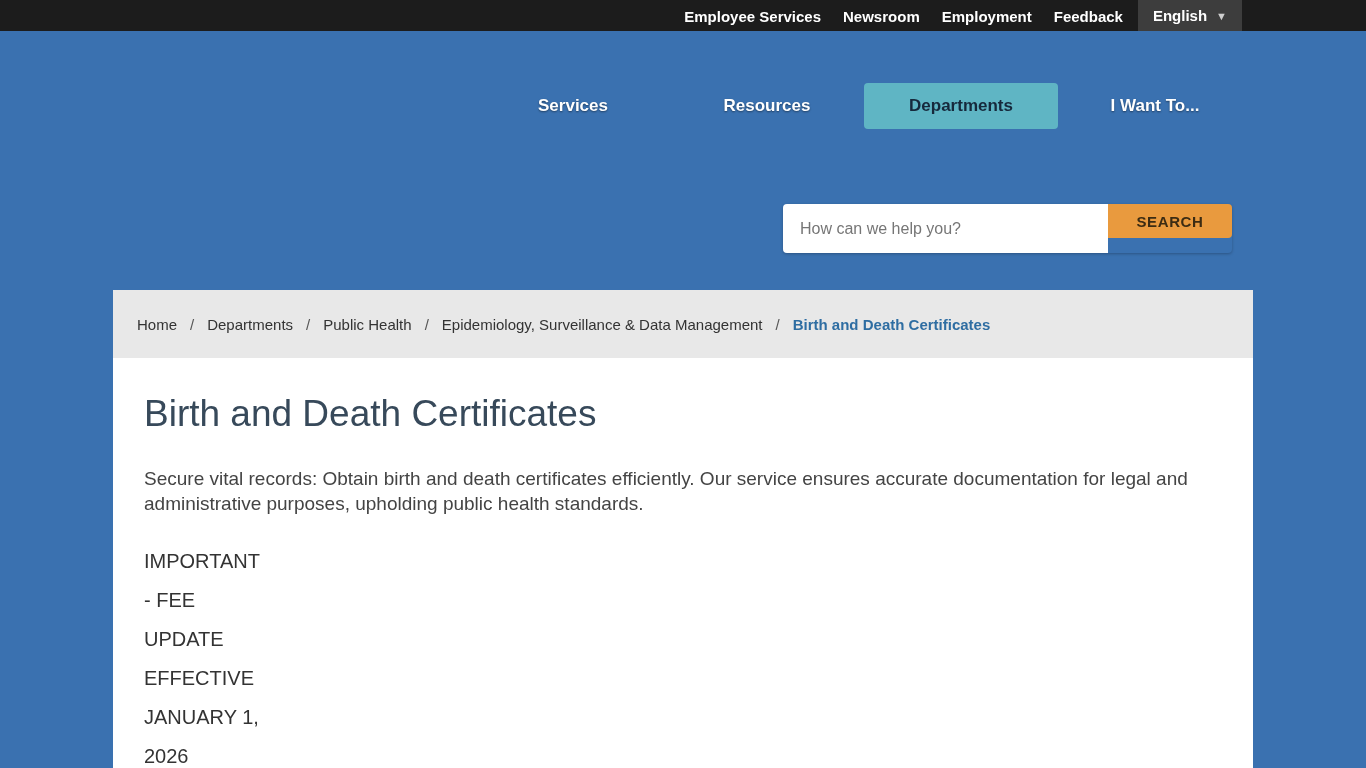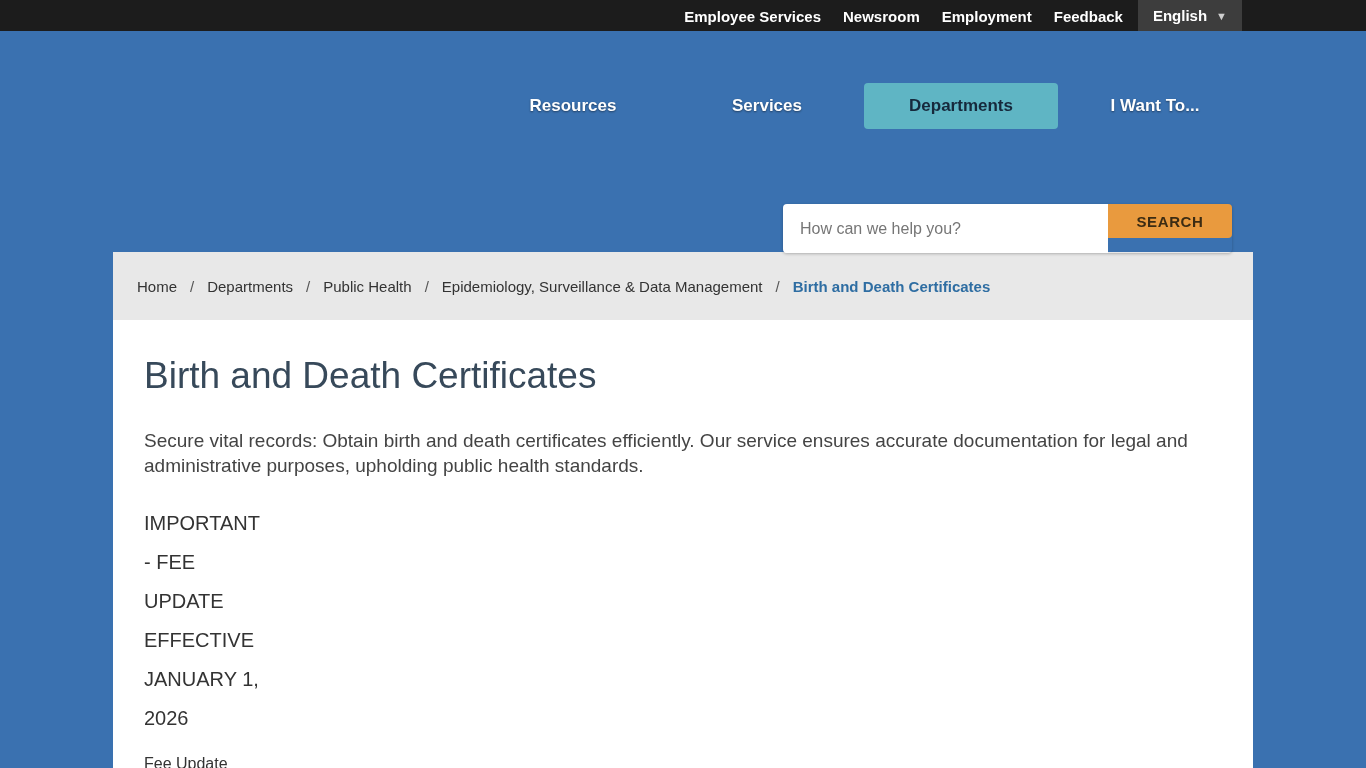--- a/index.html
+++ b/index.html
@@ -100,20 +100,21 @@
   
   .content-col { width: 1140px; margin: 0 auto; }
 
   .breadcrumb-bar {
     background: #e8e8e8;
     height: 68px;
     display: flex;
     align-items: center;
     padding: 0 24px;
     font-size: 15px;
+    margin-top: 38px;
   }
   .crumb { color: #333; text-decoration: none; }
   .crumb-sep { color: #555; margin: 0 13px; }
   .crumb.current { color: #2e6da2; font-weight: 700; }
 
   .main-panel {
     background: #fff;
     min-height: 448px;
     padding: 34px 31px 0 31px;
   }
@@ -158,22 +159,22 @@
         <a href="#">Feedback</a>
       </div>
     <div class="lang-box">
       <span>English</span>
       <span class="caret">▼</span>
     </div>
   </div>
 
   <div class="header">
     <div class="main-nav">
+        <a href="#" class="nav-item">Services</a>
         <a href="#" class="nav-item">Resources</a>
-        <a href="#" class="nav-item">Services</a>
         <a href="#" class="nav-item active">Departments</a>
         <a href="#" class="nav-item">I Want To...</a>
       </div>
     <div class="search-bar">
       <input type="text" placeholder="How can we help you?" style="">
       <button class="search-btn">SEARCH</button>
     </div>
   </div>
 
   <div class="content-col">

